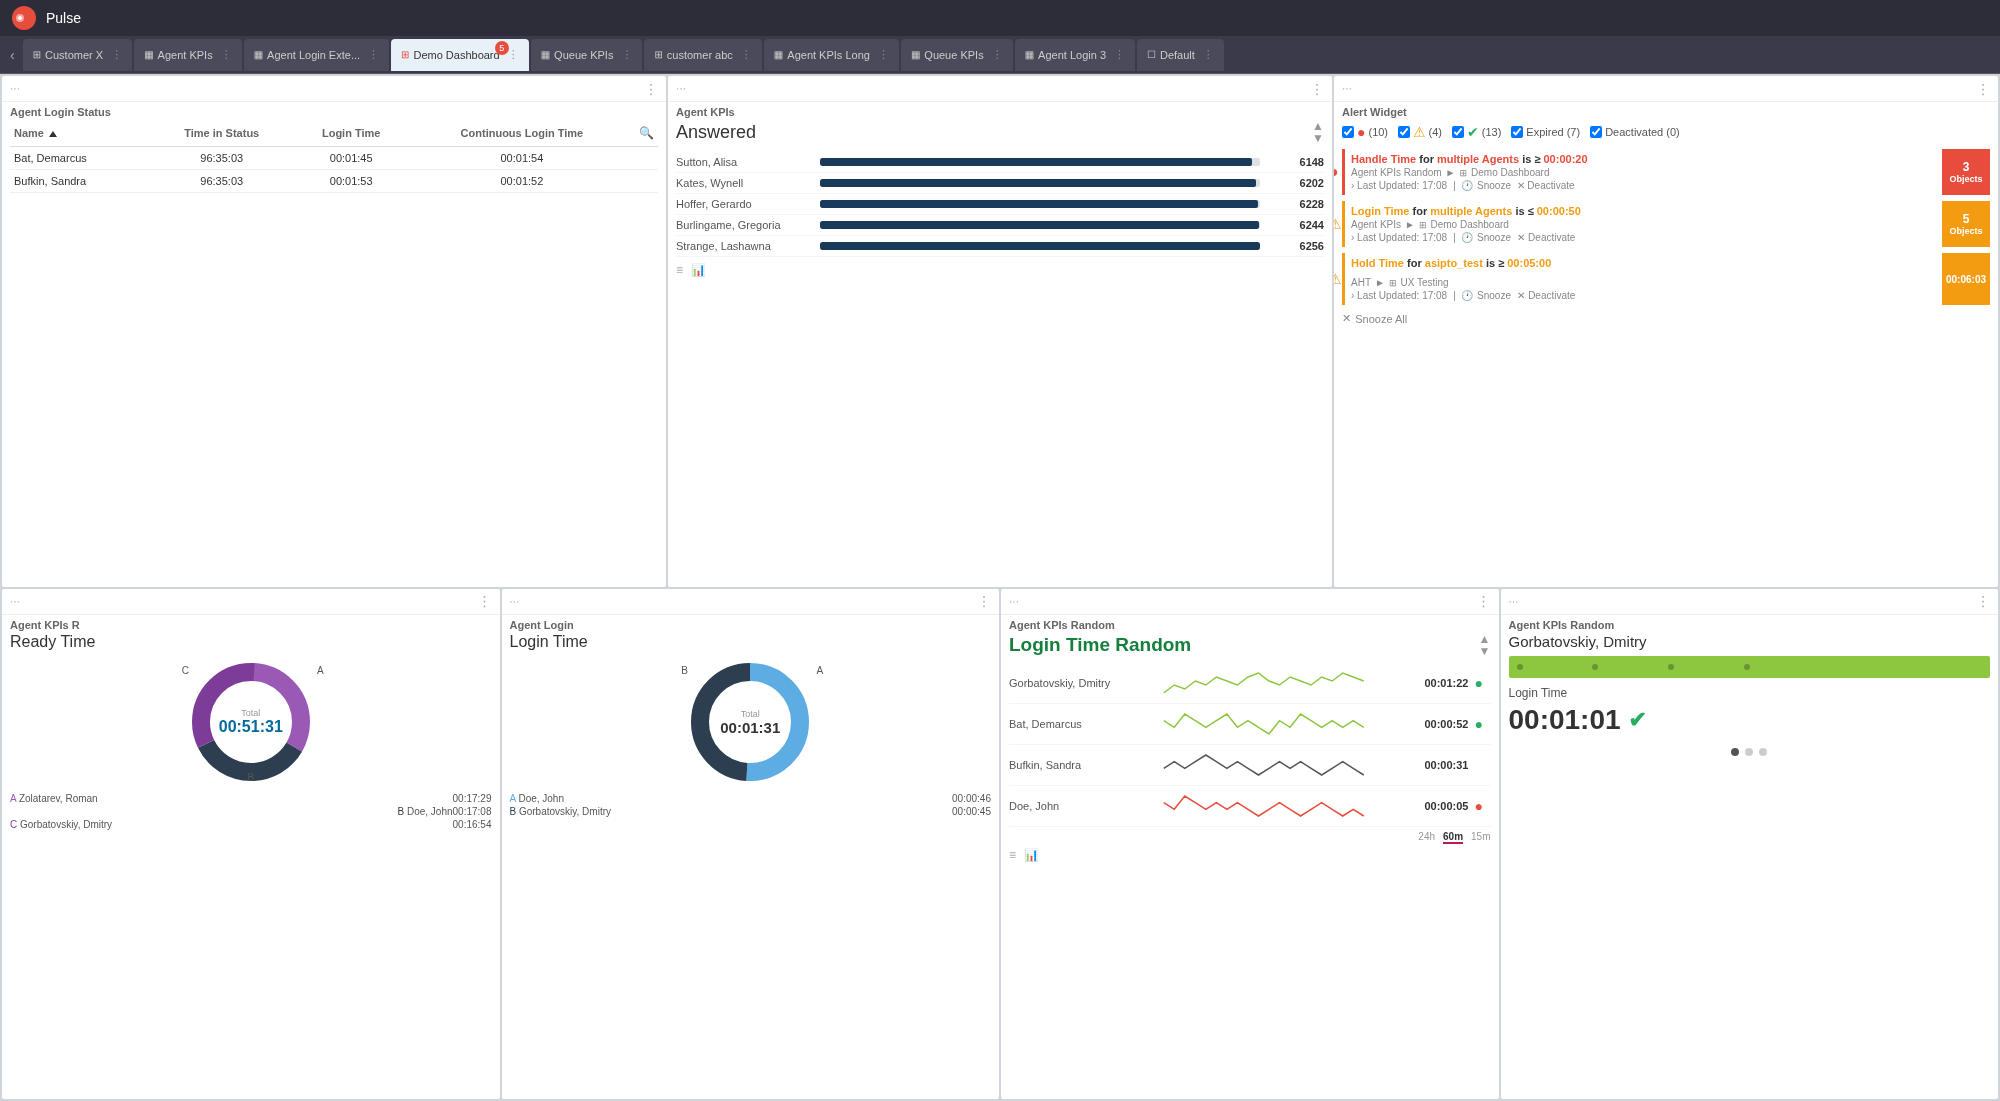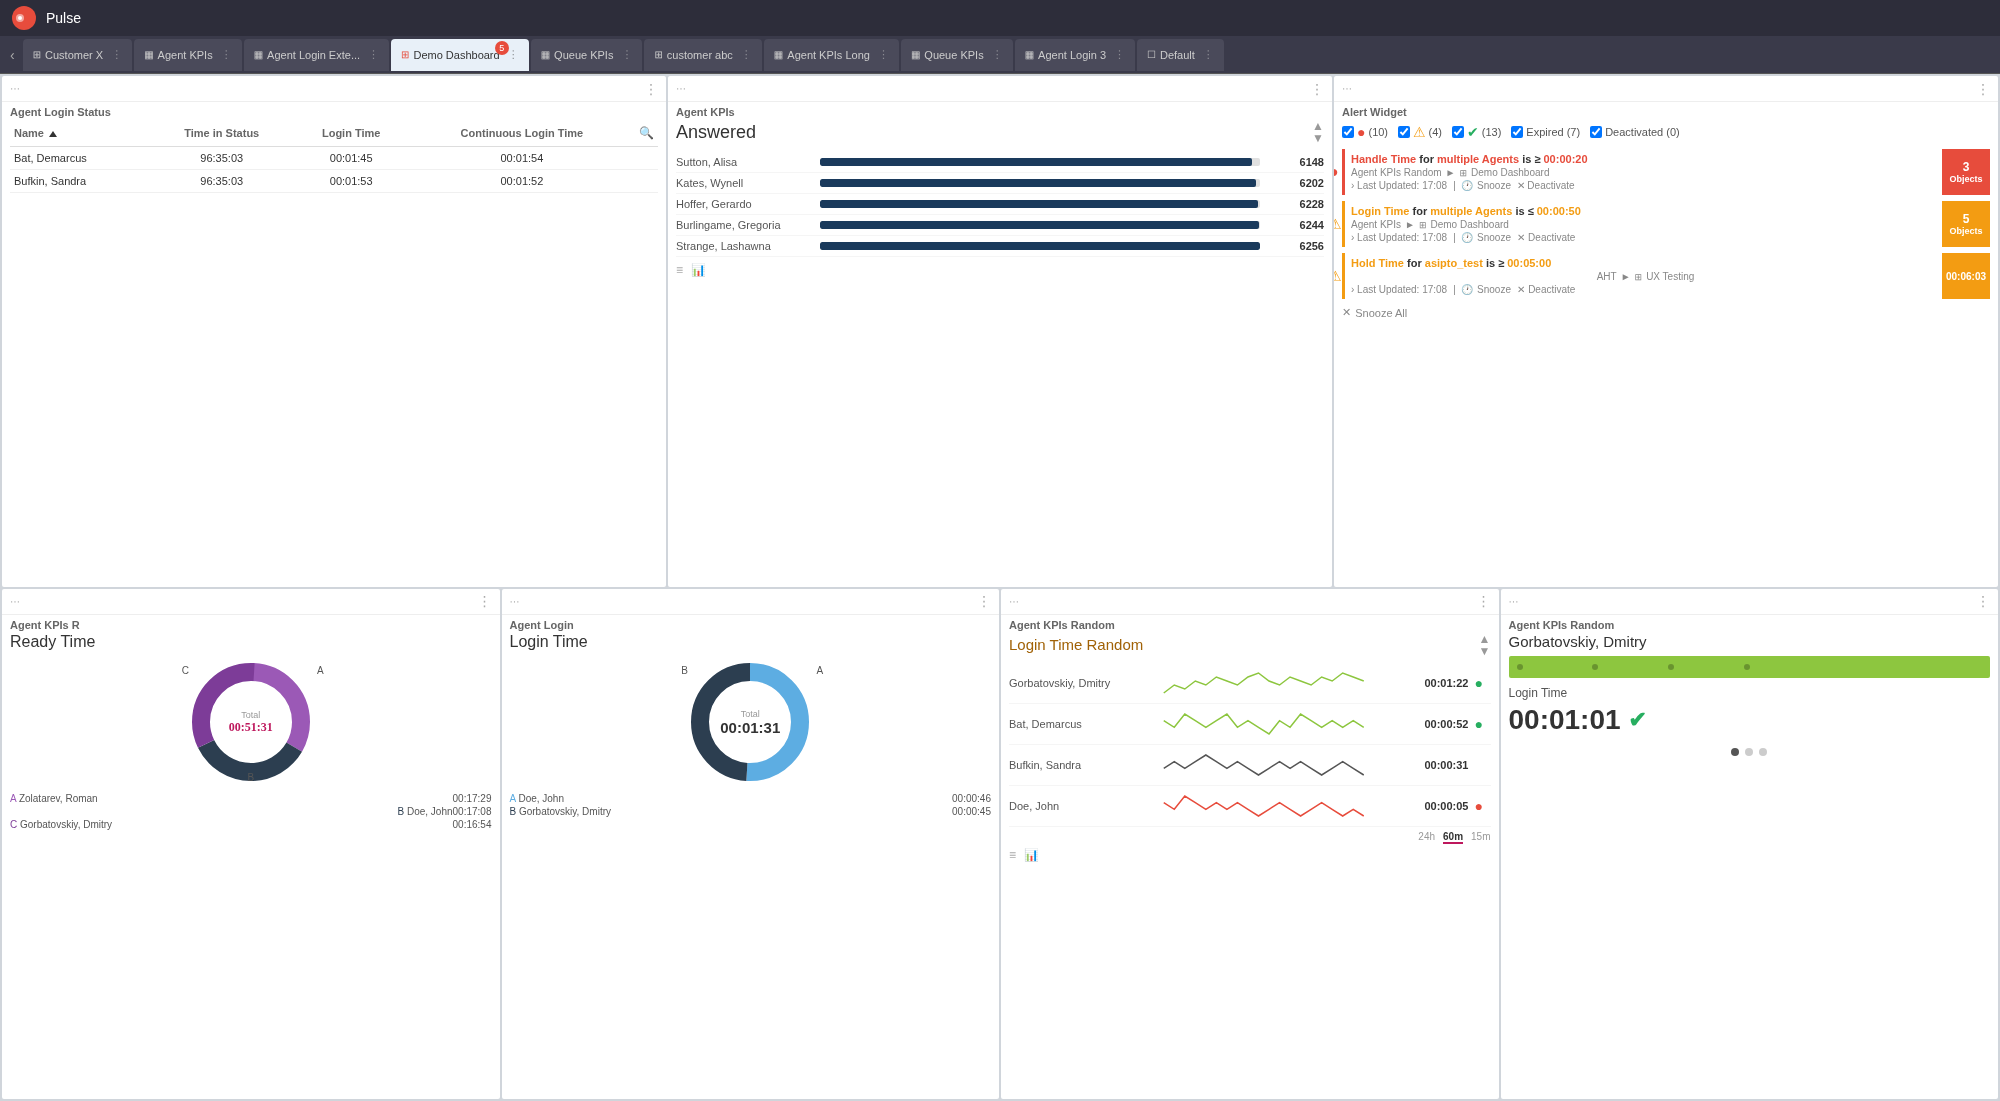--- a/index.html
+++ b/index.html
@@ -306,21 +306,21 @@
           <span>5</span>
           <span style="font-size:9px;">Objects</span>
         </div>
       </div>
 
       <div style="margin: 3px 8px; border-left: 3px solid #f39c12; padding: 4px 50px 4px 6px; background:#fff; position:relative;">
         <span style="position:absolute; left:-16px; top:50%; transform:translateY(-50%); color:#f39c12; font-size:14px;">⚠</span>
         <div style="font-size:11px; font-weight:600;">
           <span style="color:#f39c12;">Hold Time</span> for <span style="color:#f39c12;">asipto_test</span> is ≥ <span style="color:#f39c12;">00:05:00</span>
         </div>
-        <div style="font-size:10px; color:#888; margin-top:2px; display:flex; align-items:center; gap:4px;justify-content:center;">
+        <div style="font-size:10px; color:#888; margin-top:8px; display:flex; align-items:center; gap:4px;">
           AHT <span>►</span> <span style="font-size:9px;">⊞</span> UX Testing
         </div>
         <div style="font-size:10px; color:#888; margin-top:2px; display:flex; align-items:center; gap:6px;">
           <span>› Last Updated: 17:08</span>
           <span>|</span>
           <span style="cursor:pointer;">🕐 Snooze</span>
           <span style="cursor:pointer;">✕ <span>Deactivate</span></span>
         </div>
         <div style="position:absolute; right:0; top:0; bottom:0; width:48px; background:#f39c12; display:flex; flex-direction:column; align-items:center; justify-content:center; color:#fff; font-size:10px; font-weight:700;">
           <span>00:06:03</span>
@@ -348,21 +348,21 @@
           <svg width="130" height="130" viewBox="0 0 130 130">
 
             <circle cx="65" cy="65" r="50" fill="none" stroke="#9b59b6" stroke-width="18" stroke-dasharray="104.72 209.44" stroke-dashoffset="0" transform="rotate(-90 65 65)"></circle>
 
             <circle cx="65" cy="65" r="50" fill="none" stroke="#2c3e50" stroke-width="18" stroke-dasharray="107.86 206.3" stroke-dashoffset="-104.72" transform="rotate(-90 65 65)"></circle>
 
             <circle cx="65" cy="65" r="50" fill="none" stroke="#7d3c98" stroke-width="18" stroke-dasharray="104.72 209.44" stroke-dashoffset="-212.58" transform="rotate(-90 65 65)"></circle>
           </svg>
           <div style="position:absolute; top:50%; left:50%; transform:translate(-50%,-50%); text-align:center;">
             <div style="font-size:9px; color:#999;">Total</div>
-            <div style="font-size:12px; font-weight:700; color:#be185d;font-family:Liberation Serif, serif;">00:51:31</div>
+            <div style="font-size:16px; font-weight:700; color:#0369a1;">00:51:31</div>
           </div>
           <div style="position:absolute; top:8px; right:-8px; font-size:10px; color:#555;">A</div>
           <div style="position:absolute; bottom:4px; left:50%; transform:translateX(-50%); font-size:10px; color:#555;">B</div>
           <div style="position:absolute; top:8px; left:-4px; font-size:10px; color:#555;">C</div>
         </div>
         <div style="font-size:10px; color:#555; width:100%; margin-top:6px;">
           <div style="display:flex; justify-content:space-between; margin-bottom:2px;">
             <span><span style="color:#9b59b6;">A</span> <span>Zolatarev, Roman</span></span>
             <span>00:17:29</span>
           </div>
@@ -414,21 +414,21 @@
     </div>
 
     <div class="widget">
       <div class="widget-header">
         <span class="widget-drag">⋯</span>
         <span class="widget-menu">⋮</span>
       </div>
       <div class="widget-title">Agent KPIs Random</div>
       <div class="widget-content">
         <div style="display:flex; align-items:center; justify-content:space-between; margin-bottom:6px;">
-          <span style="font-size:15px; font-weight:400; color:#a16207;">Login Time Random</span>
+          <span style="font-size:19px; font-weight:700; color:#15803d;">Login Time Random</span>
           <div class="kpi-arrows">▲<br>▼</div>
         </div>
         <div id="sparkline-rows">
             <div class="sparkline-row">
     <span class="sparkline-name">Gorbatovskiy, Dmitry</span>
     <svg class="sparkline-svg" width="200" height="30" viewBox="0 0 200 30">
       <polyline points="0,25 10.526315789473683,17 21.052631578947366,21 31.57894736842105,13 42.10526315789473,17 52.63157894736842,9 63.1578947368421,13 73.68421052631578,17 84.21052631578947,9 94.73684210526315,5 105.26315789473684,13 115.78947368421053,17 126.3157894736842,9 136.8421052631579,13 147.36842105263156,17 157.89473684210526,9 168.42105263157893,13 178.94736842105263,5 189.4736842105263,9 200,13" fill="none" stroke="#8dc63f" stroke-width="1.5"></polyline>
     </svg>
     <span class="sparkline-val">00:01:22</span>
     <span class="sparkline-status"><span style="color:#27ae60; font-size:14px;">●</span></span>

